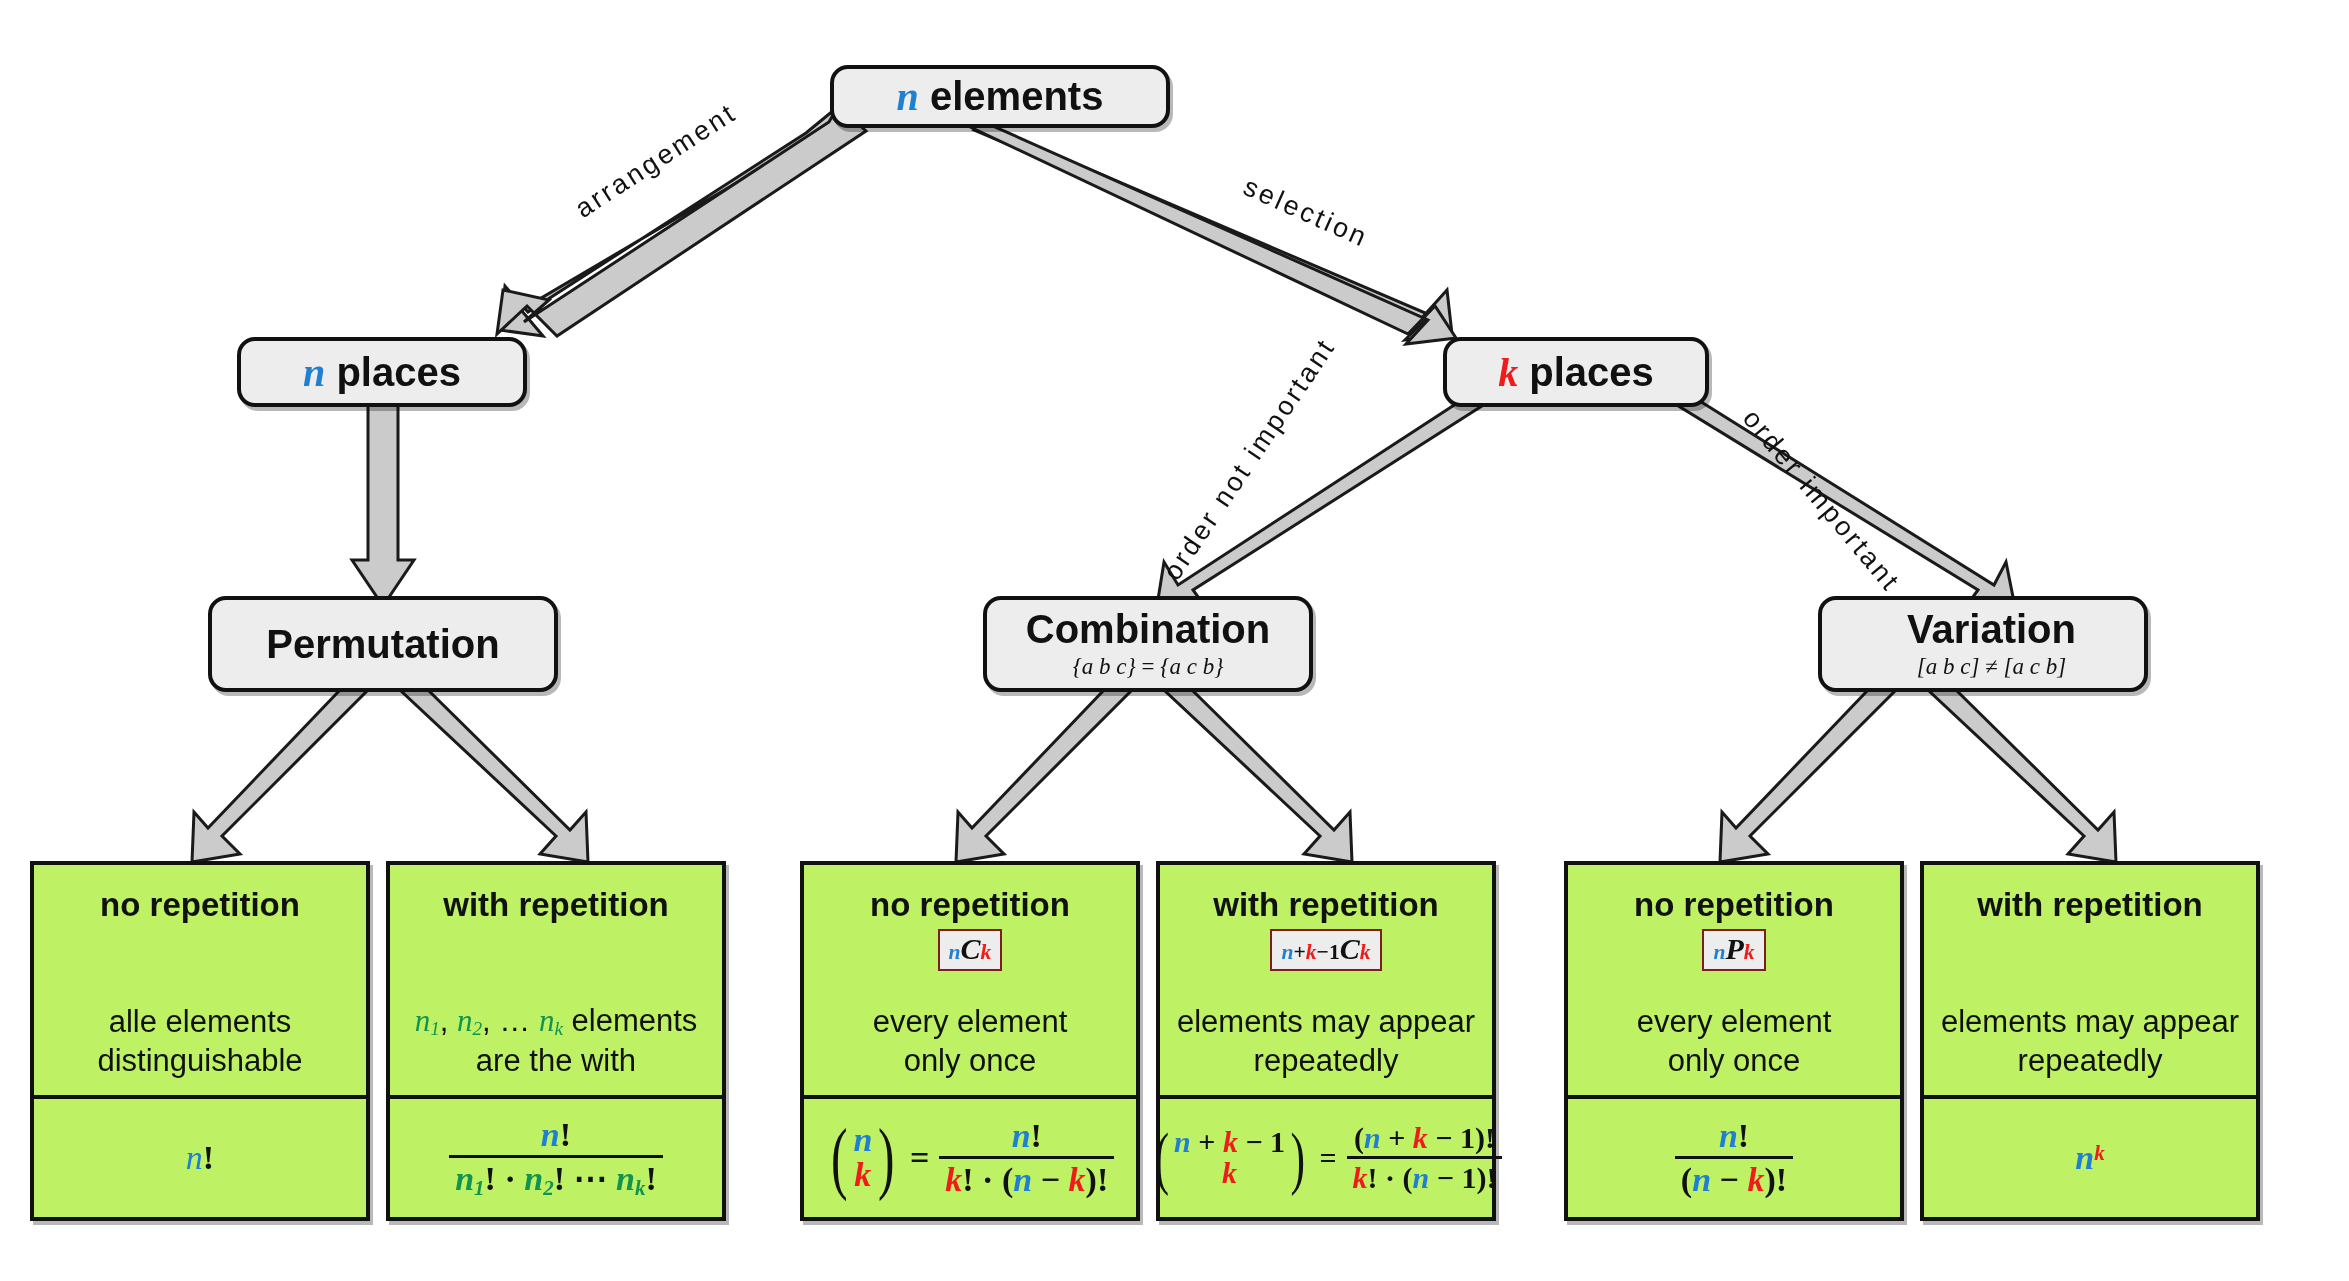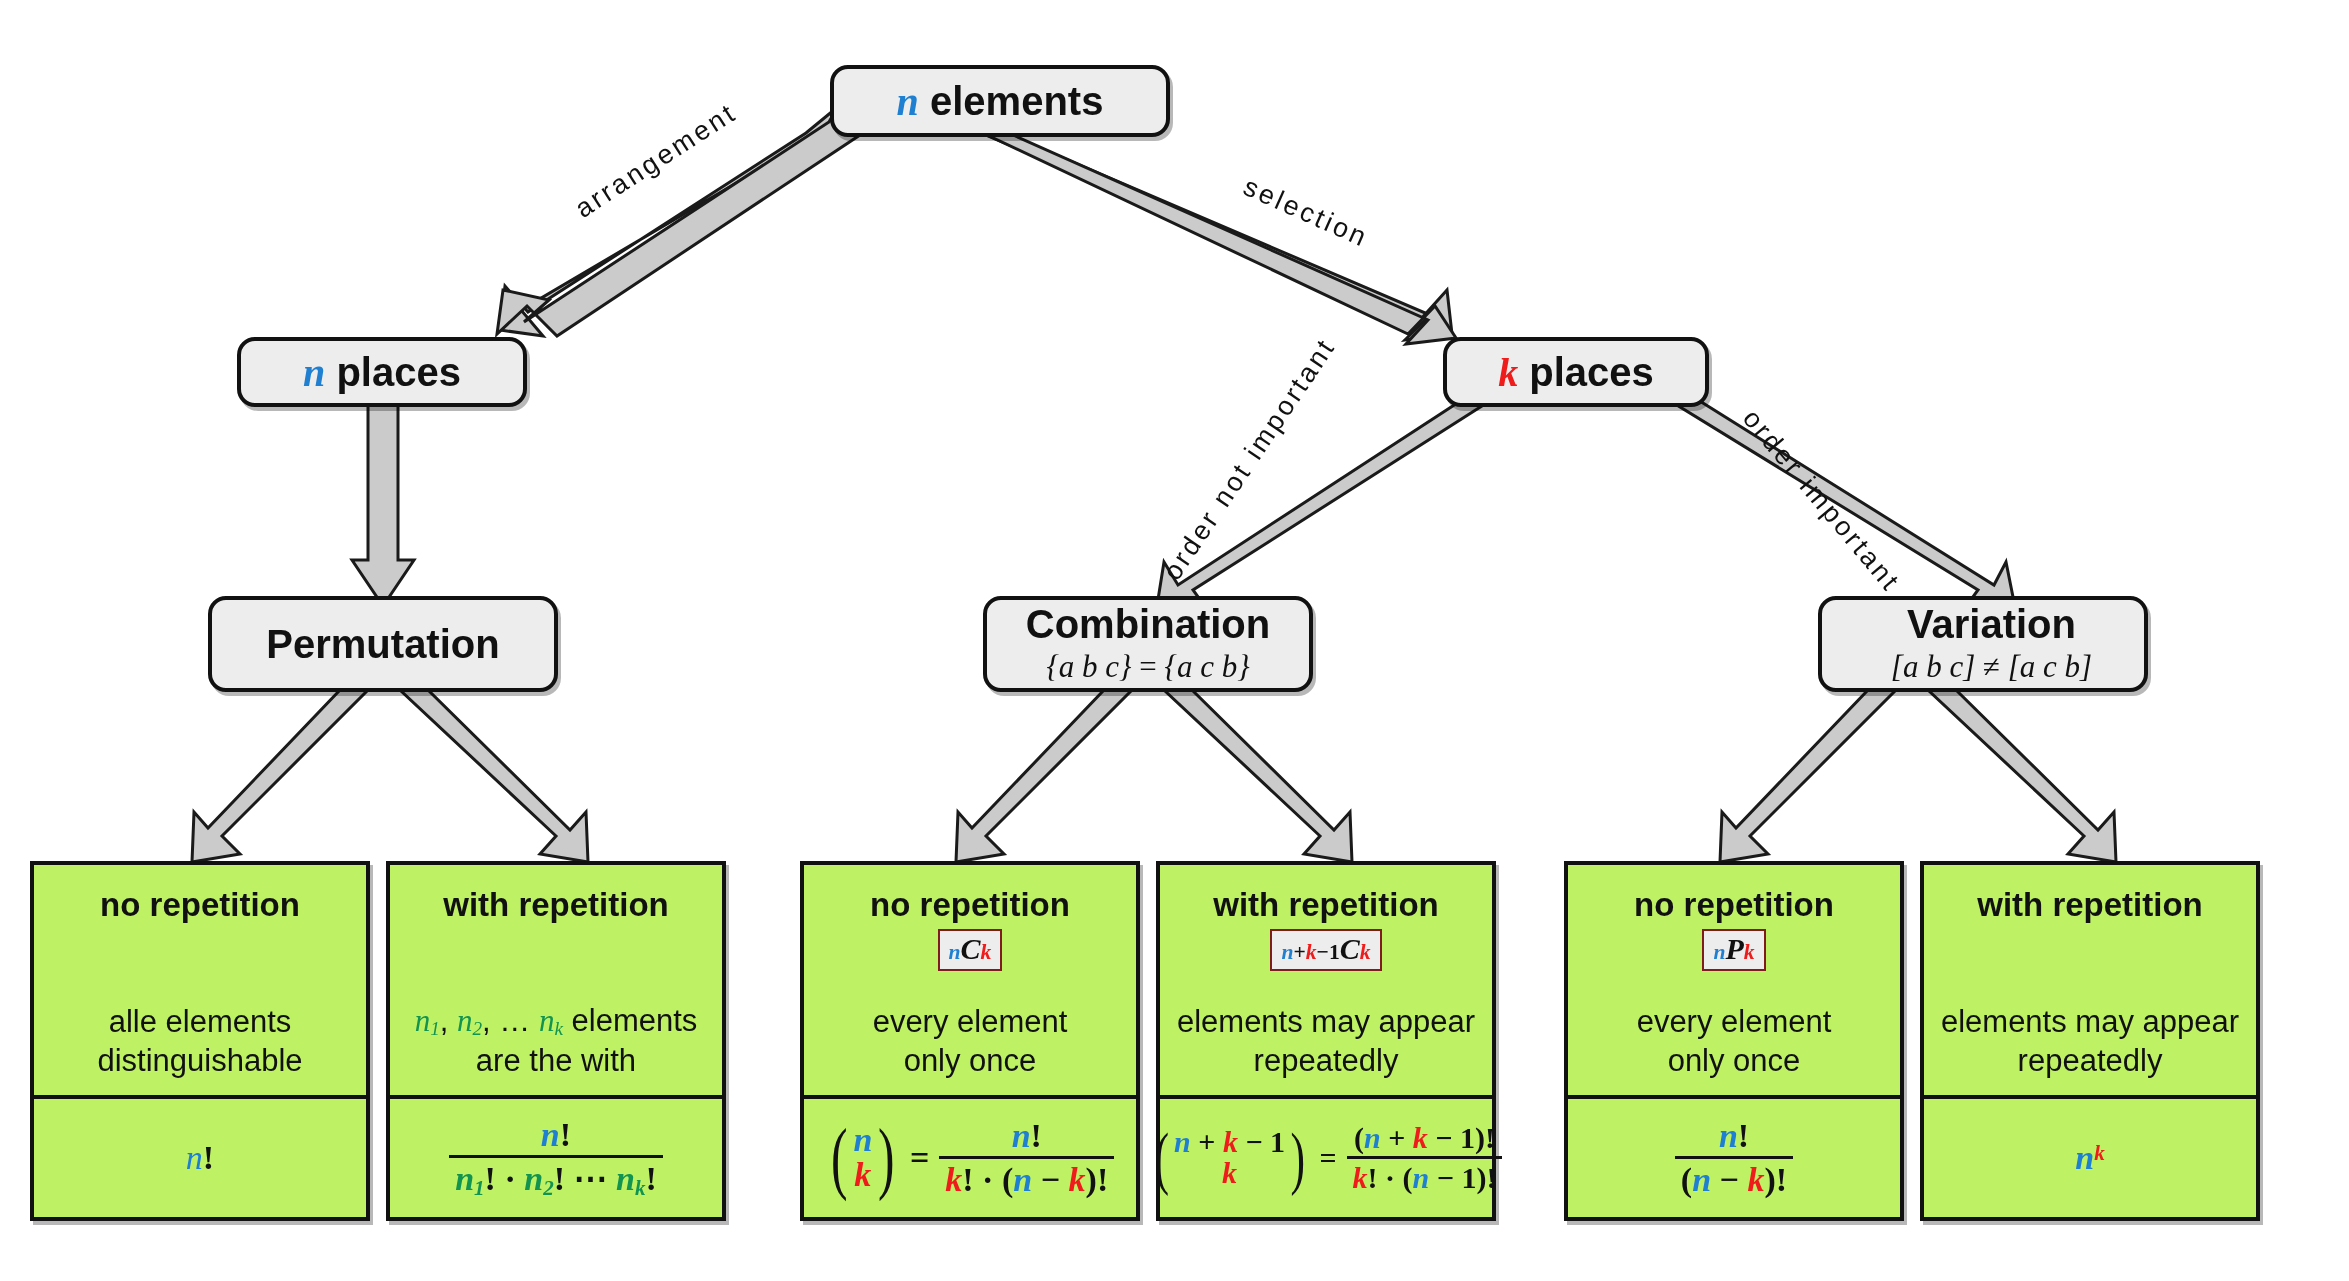--- a/index.html
+++ b/index.html
@@ -39,21 +39,21 @@
   }
   .node .title{
     font-size:40px;
     font-weight:bold;
     color:#111;
     line-height:1.05;
     white-space:nowrap;
   }
   .node .sub{
     font-family:"Liberation Serif", serif;
-    font-size:31px;
+    font-size:23px;
     font-style:italic;
     color:#111;
     line-height:1.15;
     margin-top:4px;
     white-space:nowrap;
   }
   .node .sub .op{font-style:normal;}
 
   
   .leaf{
@@ -226,21 +226,21 @@
   </svg>
 
   <div class="edge-label" style="left:578px; top:196px; transform:rotate(-33deg);">arrangement</div>
 
   <div class="edge-label" style="left:1245px; top:170px; transform:rotate(24deg);">selection</div>
 
   <div class="edge-label" style="left:1170px; top:562px; transform:rotate(-56deg);">order not important</div>
 
   <div class="edge-label" style="left:1748px; top:398px; transform:rotate(50deg);">order important</div>
 
-  <div class="node" style="left:830px; top:65px; width:340px; height:72px;">
+  <div class="node" style="left:830px; top:65px; width:340px; height:63px;">
     <div class="title">
       <span class="mvar blue">n</span>
       <span>elements</span>
     </div>
   </div>
 
   <div class="node" style="left:1443px; top:337px; width:266px; height:70px;">
     <div class="title">
       <span class="mvar red">k</span>
       <span>places</span>

